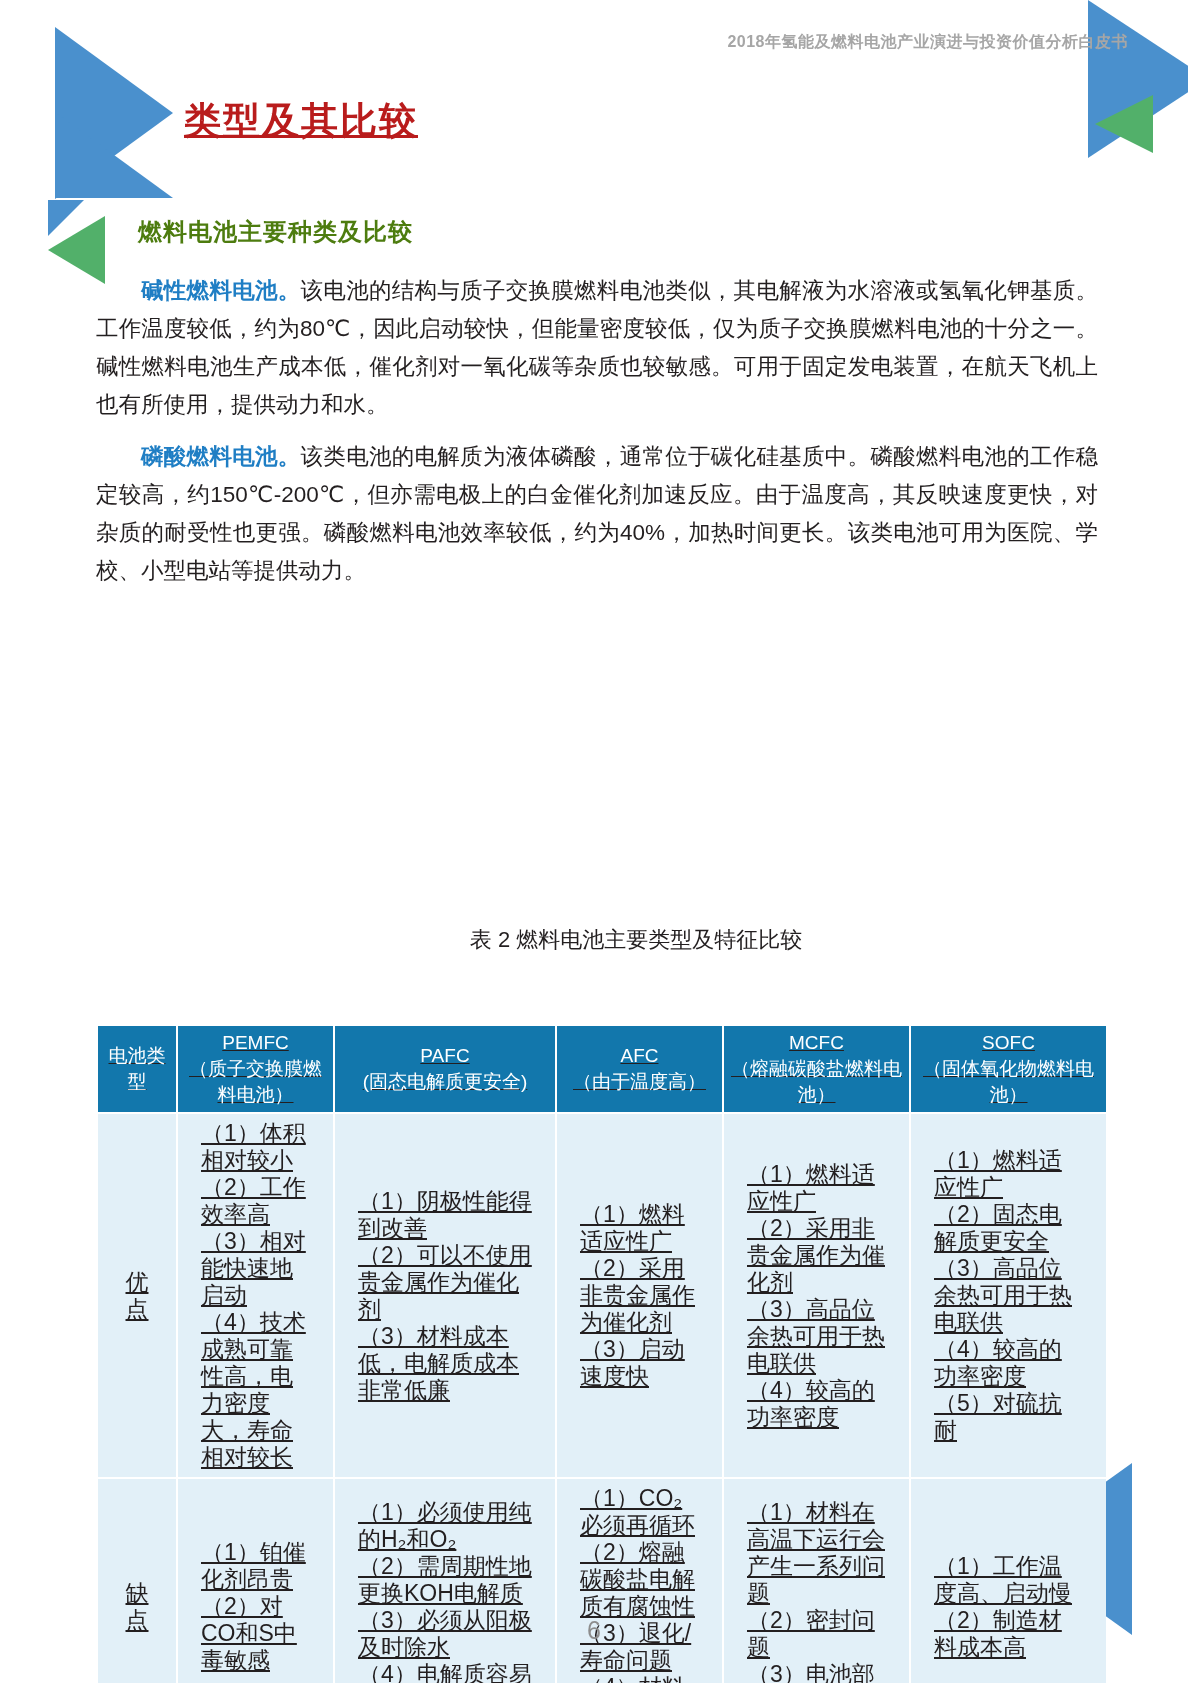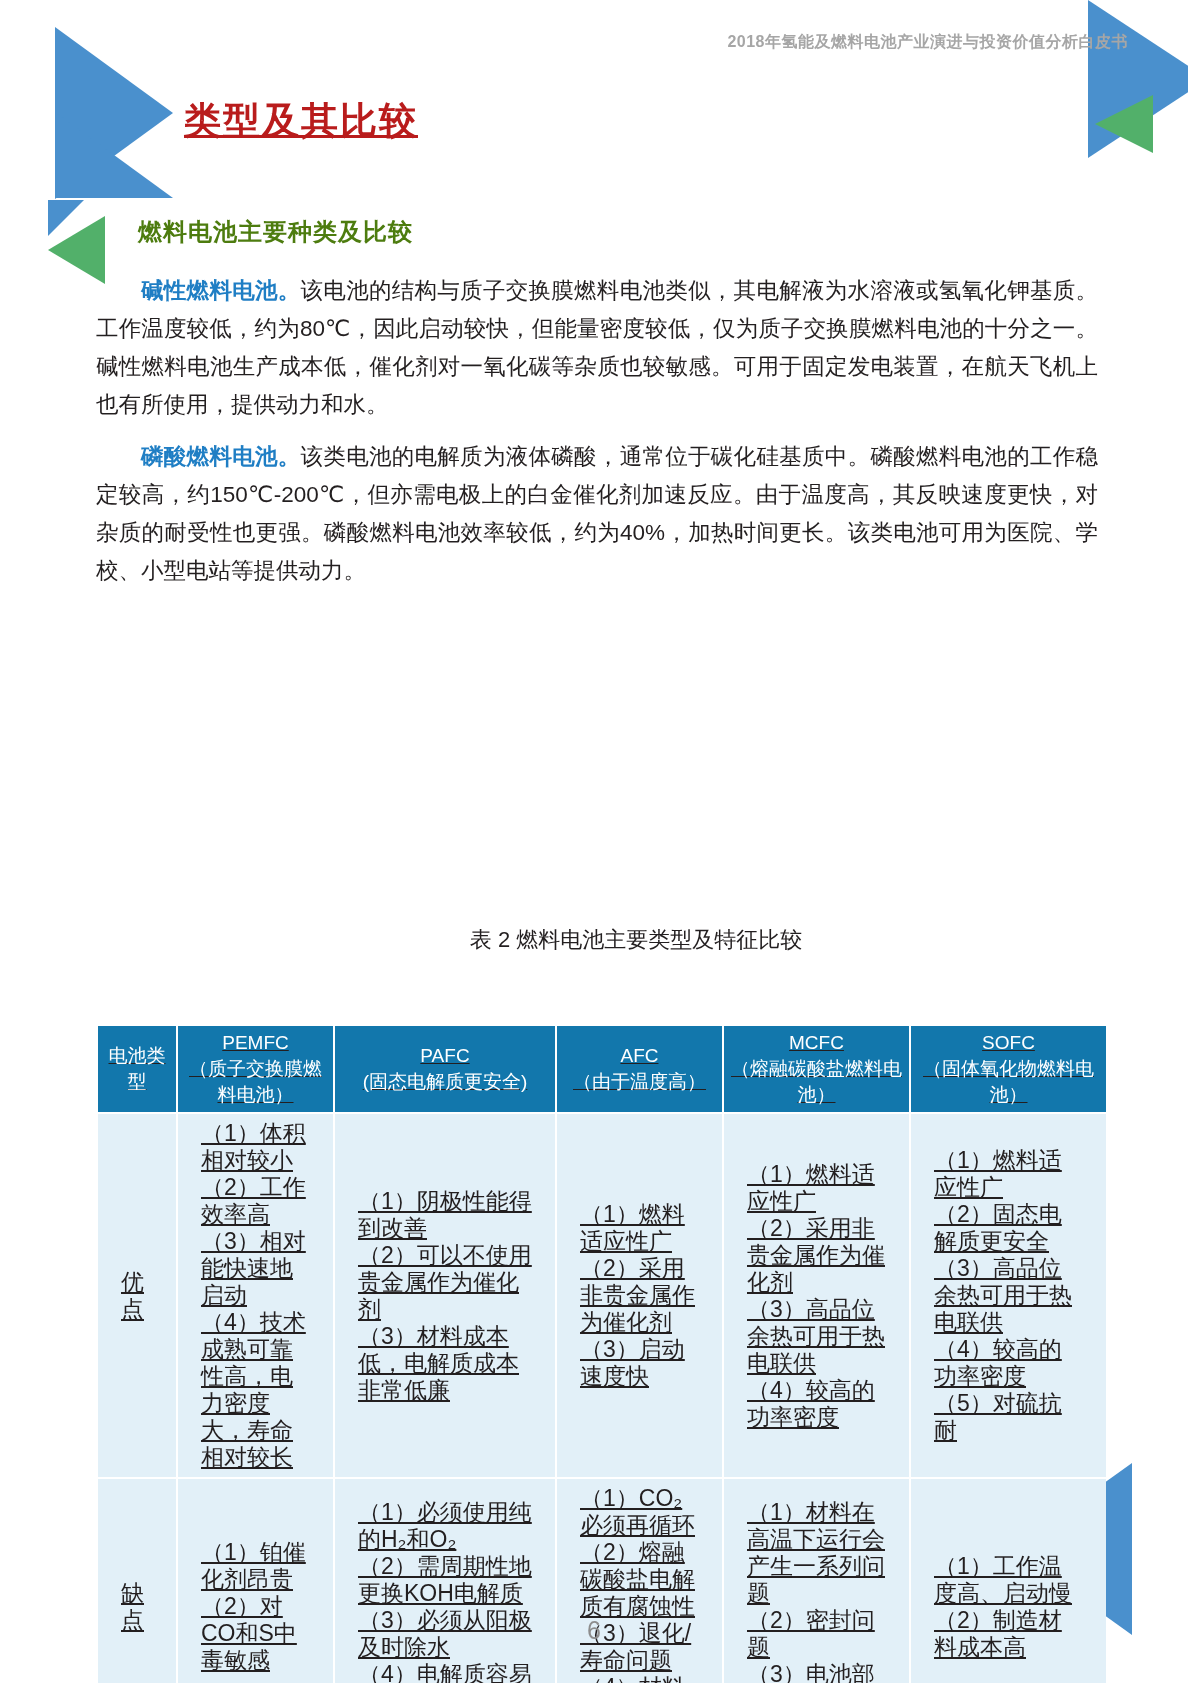--- a/index.html
+++ b/index.html
@@ -117,21 +117,21 @@
   #fuel-cell-table th {
     background:#1277ac; color:#ffffff; font-weight:normal;
     font-size:19px; line-height:26px;
     padding:4px 3px; vertical-align:middle; text-align:center;
   }
   #fuel-cell-table td {
     background:#e2f0f8; color:#231f20;
     font-size:23px; line-height:27px;
     padding:6px 23px; vertical-align:middle;
   }
-  #fuel-cell-table td.rowlabel { }
+  #fuel-cell-table td.rowlabel { text-align:center; }
   .col-label { width:78px; }
   .col-pemfc { width:155px; }
   .col-pafc  { width:220px; }
   .col-afc   { width:165px; }
   .col-mcfc  { width:185px; }
   .col-sofc  { width:195px; }
   .abbr { display:block; }
   .zh   { display:block; }
   .cell-lines { white-space:pre-line; }
   tr.row-pros td { height:260px; }

